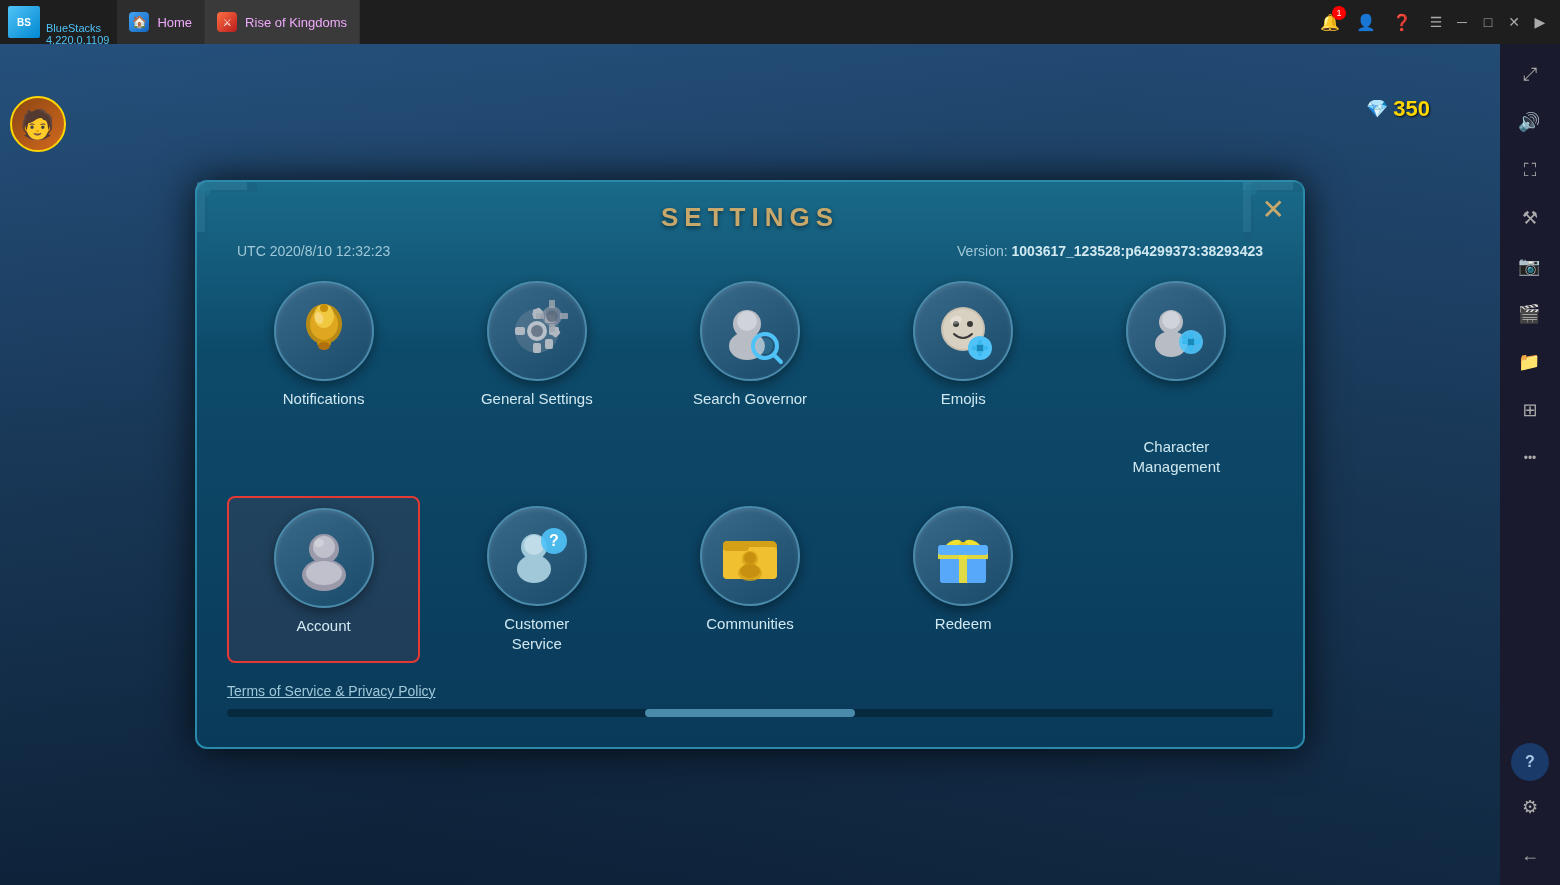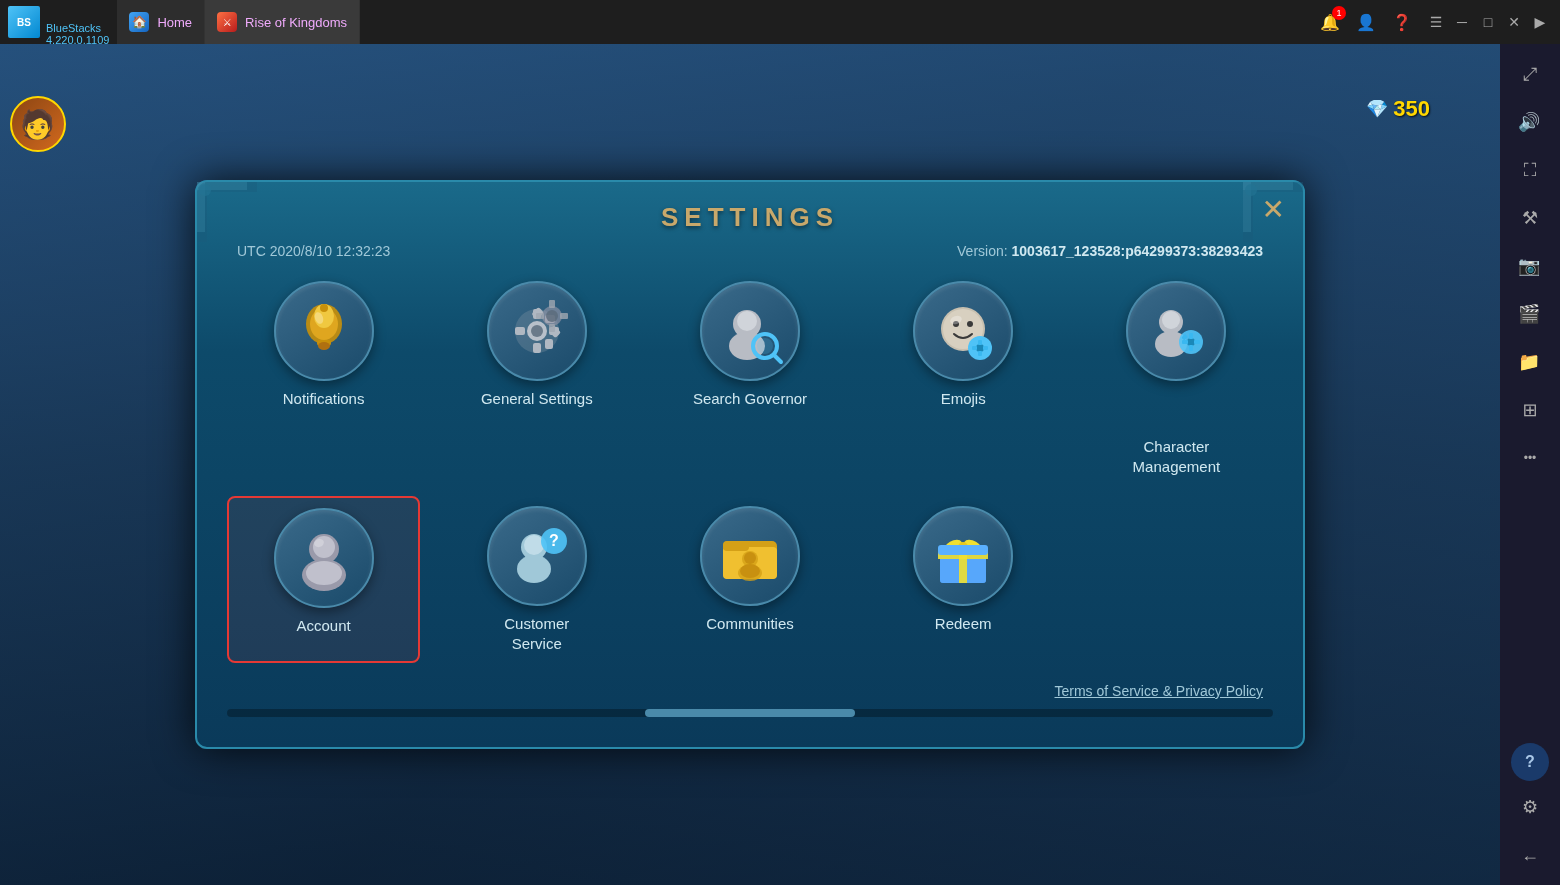--- a/index.html
+++ b/index.html
@@ -290,21 +290,21 @@
     }
 
     .icon-label {
       color: #d0e8f0;
       font-size: 15px;
       text-align: center;
       line-height: 1.3;
     }
 
     .terms-link {
-      text-align: right;
+      text-align: left;
       color: #a0c8d8;
       font-size: 14px;
       margin-top: 20px;
       padding-right: 10px;
     }
 
     .bottom-scrollbar {
       height: 8px;
       background: rgba(0,0,0,0.3);
       margin-top: 10px;

